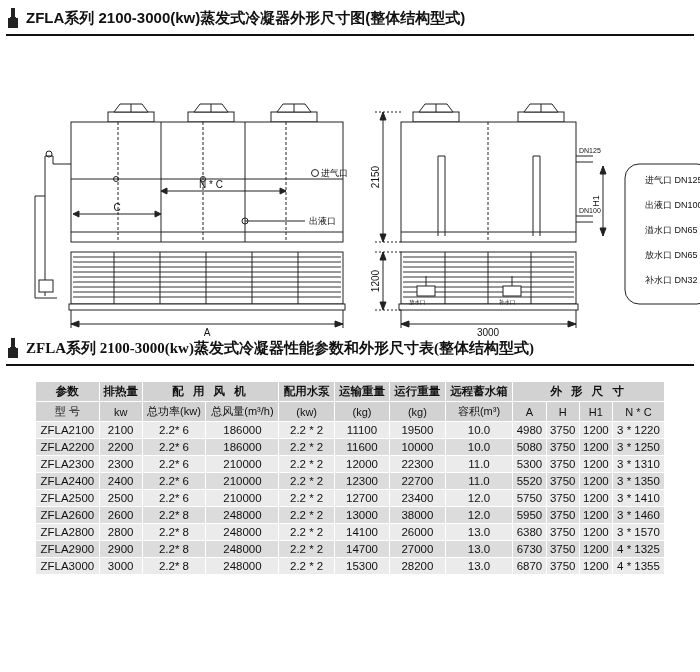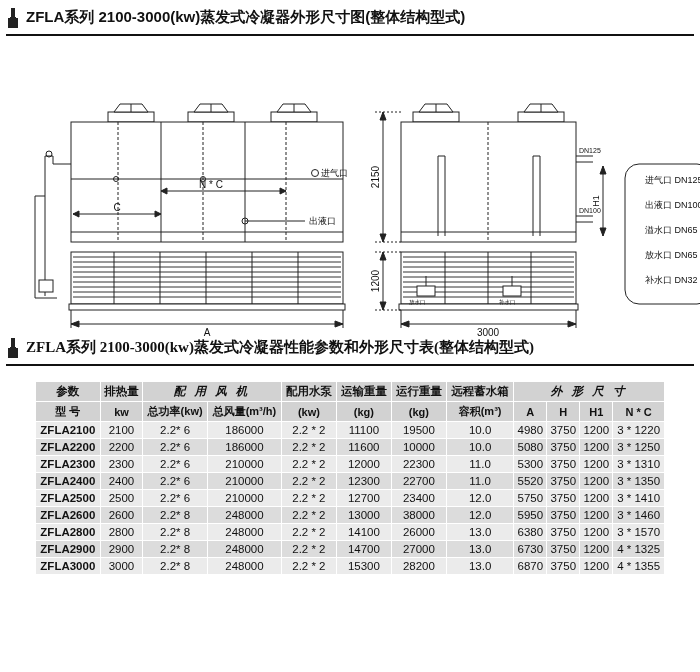--- a/index.html
+++ b/index.html
@@ -5,21 +5,21 @@
   html,body{margin:0;padding:0;}
   body{
     width:700px;height:672px;
     background:#ffffff;
     font-family:"Liberation Sans","DejaVu Sans",sans-serif;
     color:#111;
     position:relative;
     overflow:hidden;
   }
   .title-row{
-    display:flex;align-items:flex-start;
+    display:flex;align-items:center;
     padding:8px 0 4px 8px;
   }
   .title-mark{
     width:10px;height:20px;margin-right:8px;flex:none;
     background:
       linear-gradient(#222,#222) no-repeat center top/4px 12px,
       radial-gradient(circle at 50% 85%, #222 0 45%, transparent 46%);
     position:relative;
   }
   .title-mark:after{
@@ -52,23 +52,23 @@
     white-space:nowrap;
   }
   thead th{
     background:#d2d2d2;
     font-weight:bold;
     font-size:11.5px;
     color:#111;
   }
   tbody tr:nth-child(odd) td{background:#ebebeb;}
   tbody tr:nth-child(even) td{background:#dcdcdc;}
-  tbody td:first-child{font-weight:bold;}
-  .hdr-sub{font-size:11px;font-weight:bold;}
-  .sp{letter-spacing:3px;font-style:italic;}
+  tbody td:first-child{font-weight:normal;}
+  .hdr-sub{font-size:11px;font-weight:normal;}
+  .sp{letter-spacing:3px;}
 </style>
 </head>
 <body>
 
 <div class="title-row">
   <span class="title-mark"></span>
   <span class="title-text">ZFLA系列 2100-3000(kw)蒸发式冷凝器外形尺寸图(整体结构型式)</span>
 </div>
 <div class="rule"></div>
 

